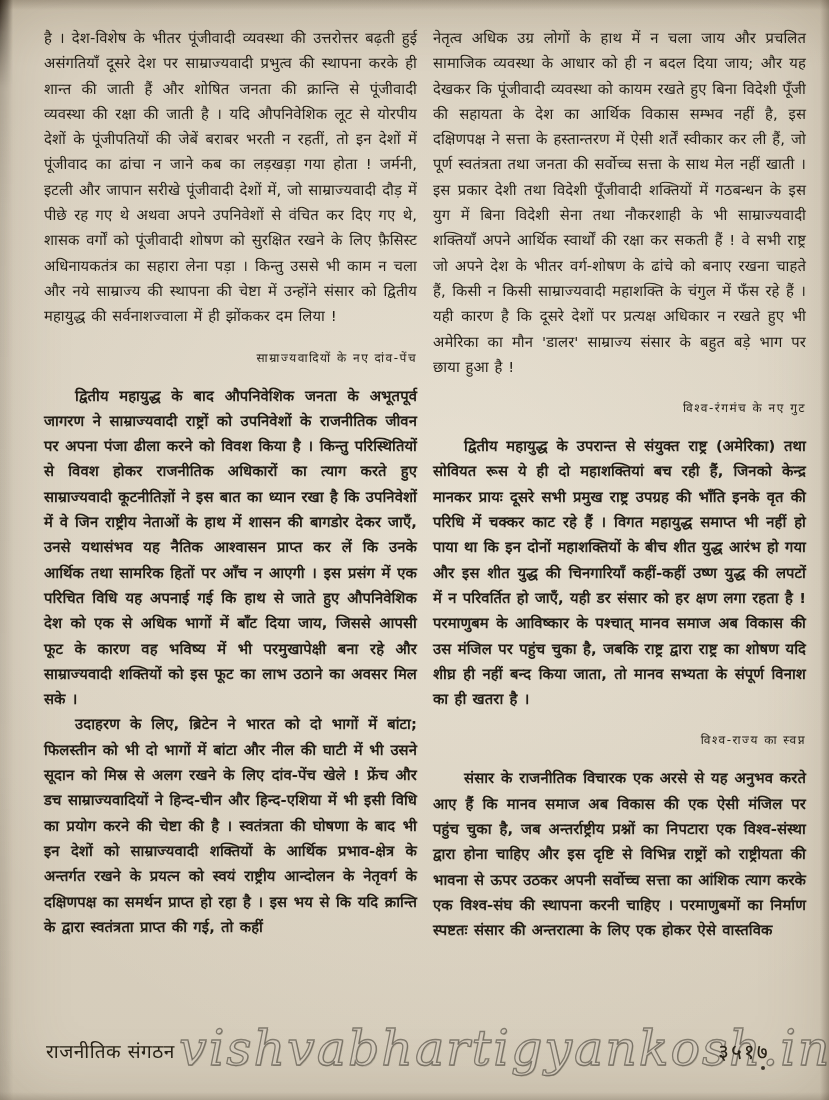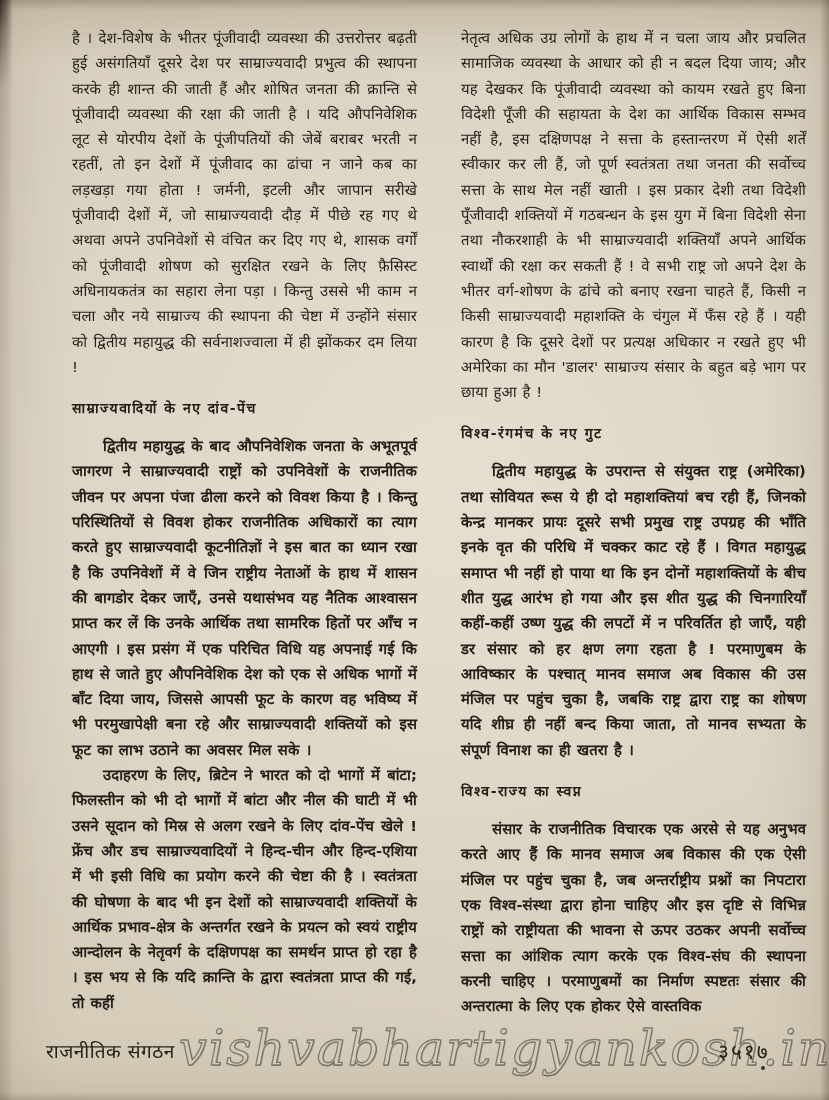--- a/index.html
+++ b/index.html
@@ -39,38 +39,38 @@
   .edge-bottom {
     position: absolute; left: 0; bottom: 0; width: 100%; height: 8px;
     background: linear-gradient(0deg, rgba(60,46,30,0.18) 0%, rgba(60,46,30,0.0) 100%);
   }
 
   .columns {
     position: absolute; top: 25px; left: 44px;
     width: 762px;
     display: flex; gap: 16px;
   }
-  .col { width: 373px; margin-left: 28px; }
+  .col { width: 373px; }
 
   .para {
     margin: 0;
     font-size: 14.8px;
     line-height: 25.3px;
     text-align: justify;
     text-justify: inter-word;
     letter-spacing: 0.1px;
     word-spacing: 1px;
   }
   .para.indent { text-indent: 2.1em; font-weight: bold; }
 
   .heading {
     margin: 16px 0 12px 0;
-    font-size: 14px;
-    font-weight: 700;
-    text-align: left;
+    font-size: 12px;
+    font-weight: 400;
+    text-align: right;
     letter-spacing: 1.5px;
     line-height: 26px;
   }
 
   .footer-label {
     position: absolute; left: 46px; top: 1038px;
     font-size: 19px; letter-spacing: 0.5px;
     color: #262015;
   }
   .watermark {

